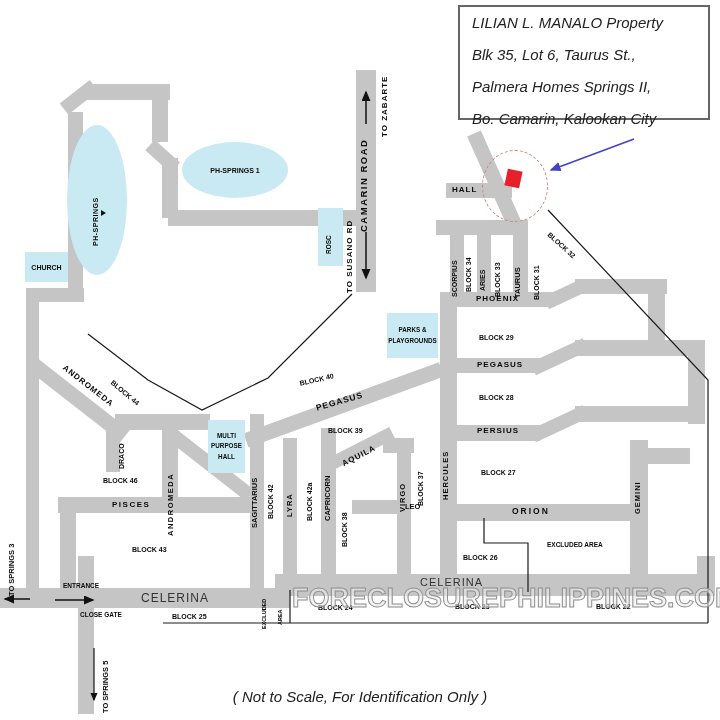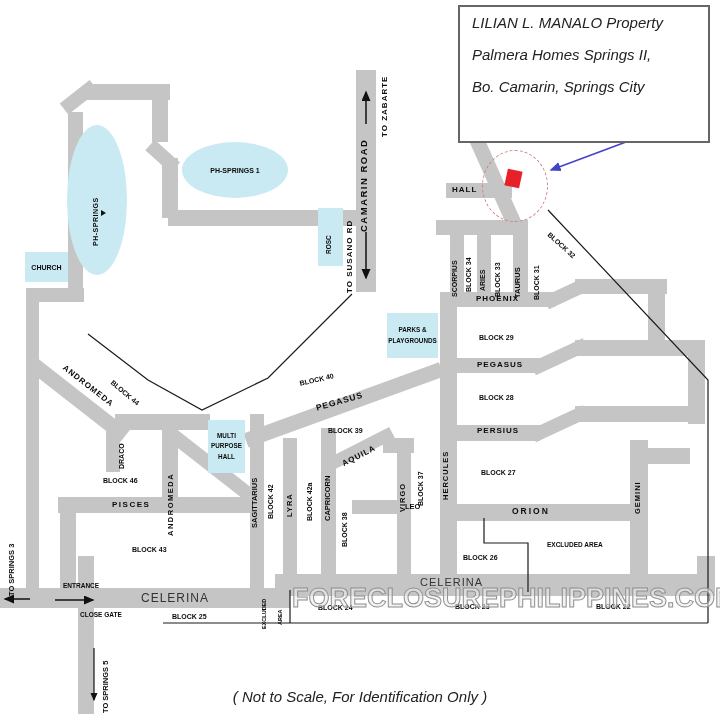--- a/index.html
+++ b/index.html
@@ -7,21 +7,21 @@
     position:relative; width:720px; height:720px; background:#ffffff;
     font-family:"Liberation Sans", sans-serif; overflow:hidden;
   }
   .road { position:absolute; background:#c5c5c5; }
   .bluebox { position:absolute; background:#c9eaf2; }
   .lbl { position:absolute; font:bold 7px "Liberation Sans",sans-serif; color:#0a0a0a; white-space:nowrap; line-height:1; }
   .v { transform:rotate(-90deg); transform-origin:0 0; }
   .rname { font-size:8px; letter-spacing:1px; }
   svg.overlay { position:absolute; left:0; top:0; }
   .callout {
-    position:absolute; left:458px; top:5px; width:252px; height:138px;
+    position:absolute; left:458px; top:5px; width:252px; height:115px;
     background:#fff; border:2px solid #666; box-sizing:border-box;
     font:italic 15px "Liberation Sans",sans-serif; color:#222; padding:6px 0 0 12px;
   }
   .callout p { margin:0 0 13px 0; line-height:19px; }
   .watermark {
     position:absolute; left:292px; top:583px;
     font:bold 27px "Liberation Sans",sans-serif; letter-spacing:0px;
     color:rgba(235,235,235,0.6); -webkit-text-stroke:1px #8f8f8f; white-space:nowrap;
   }
   .title {
@@ -201,20 +201,21 @@
   <span class="lbl" style="left:596px;top:603px;">BLOCK 22</span>
 
   <span class="lbl" style="left:547px;top:542px;font-size:6.5px;">EXCLUDED  AREA</span>
   <span class="lbl v" style="left:262px;top:629px;font-size:5.5px;">EXCLUDED</span>
   <span class="lbl v" style="left:278px;top:625px;font-size:5.5px;">AREA</span>
   <span class="lbl" style="left:63px;top:583px;font-size:6.5px;">ENTRANCE</span>
   <span class="lbl" style="left:80px;top:612px;font-size:6.5px;">CLOSE GATE</span>
 
   <div class="callout">
     <p>LILIAN L. MANALO  Property</p>
+    <p>Blk 35, Lot 6, Taurus  St.,</p>
     <p>Palmera Homes Springs II,</p>
-    <p>Bo. Camarin, Springs City</p>
+    <p>Bo. Camarin, Kalookan City</p>
   </div>
 
   <div class="watermark">FORECLOSUREPHILIPPINES.COM</div>
   <div class="subtitle">( Not to Scale, For Identification Only )</div>
 
 </div>
 
 </body></html>

